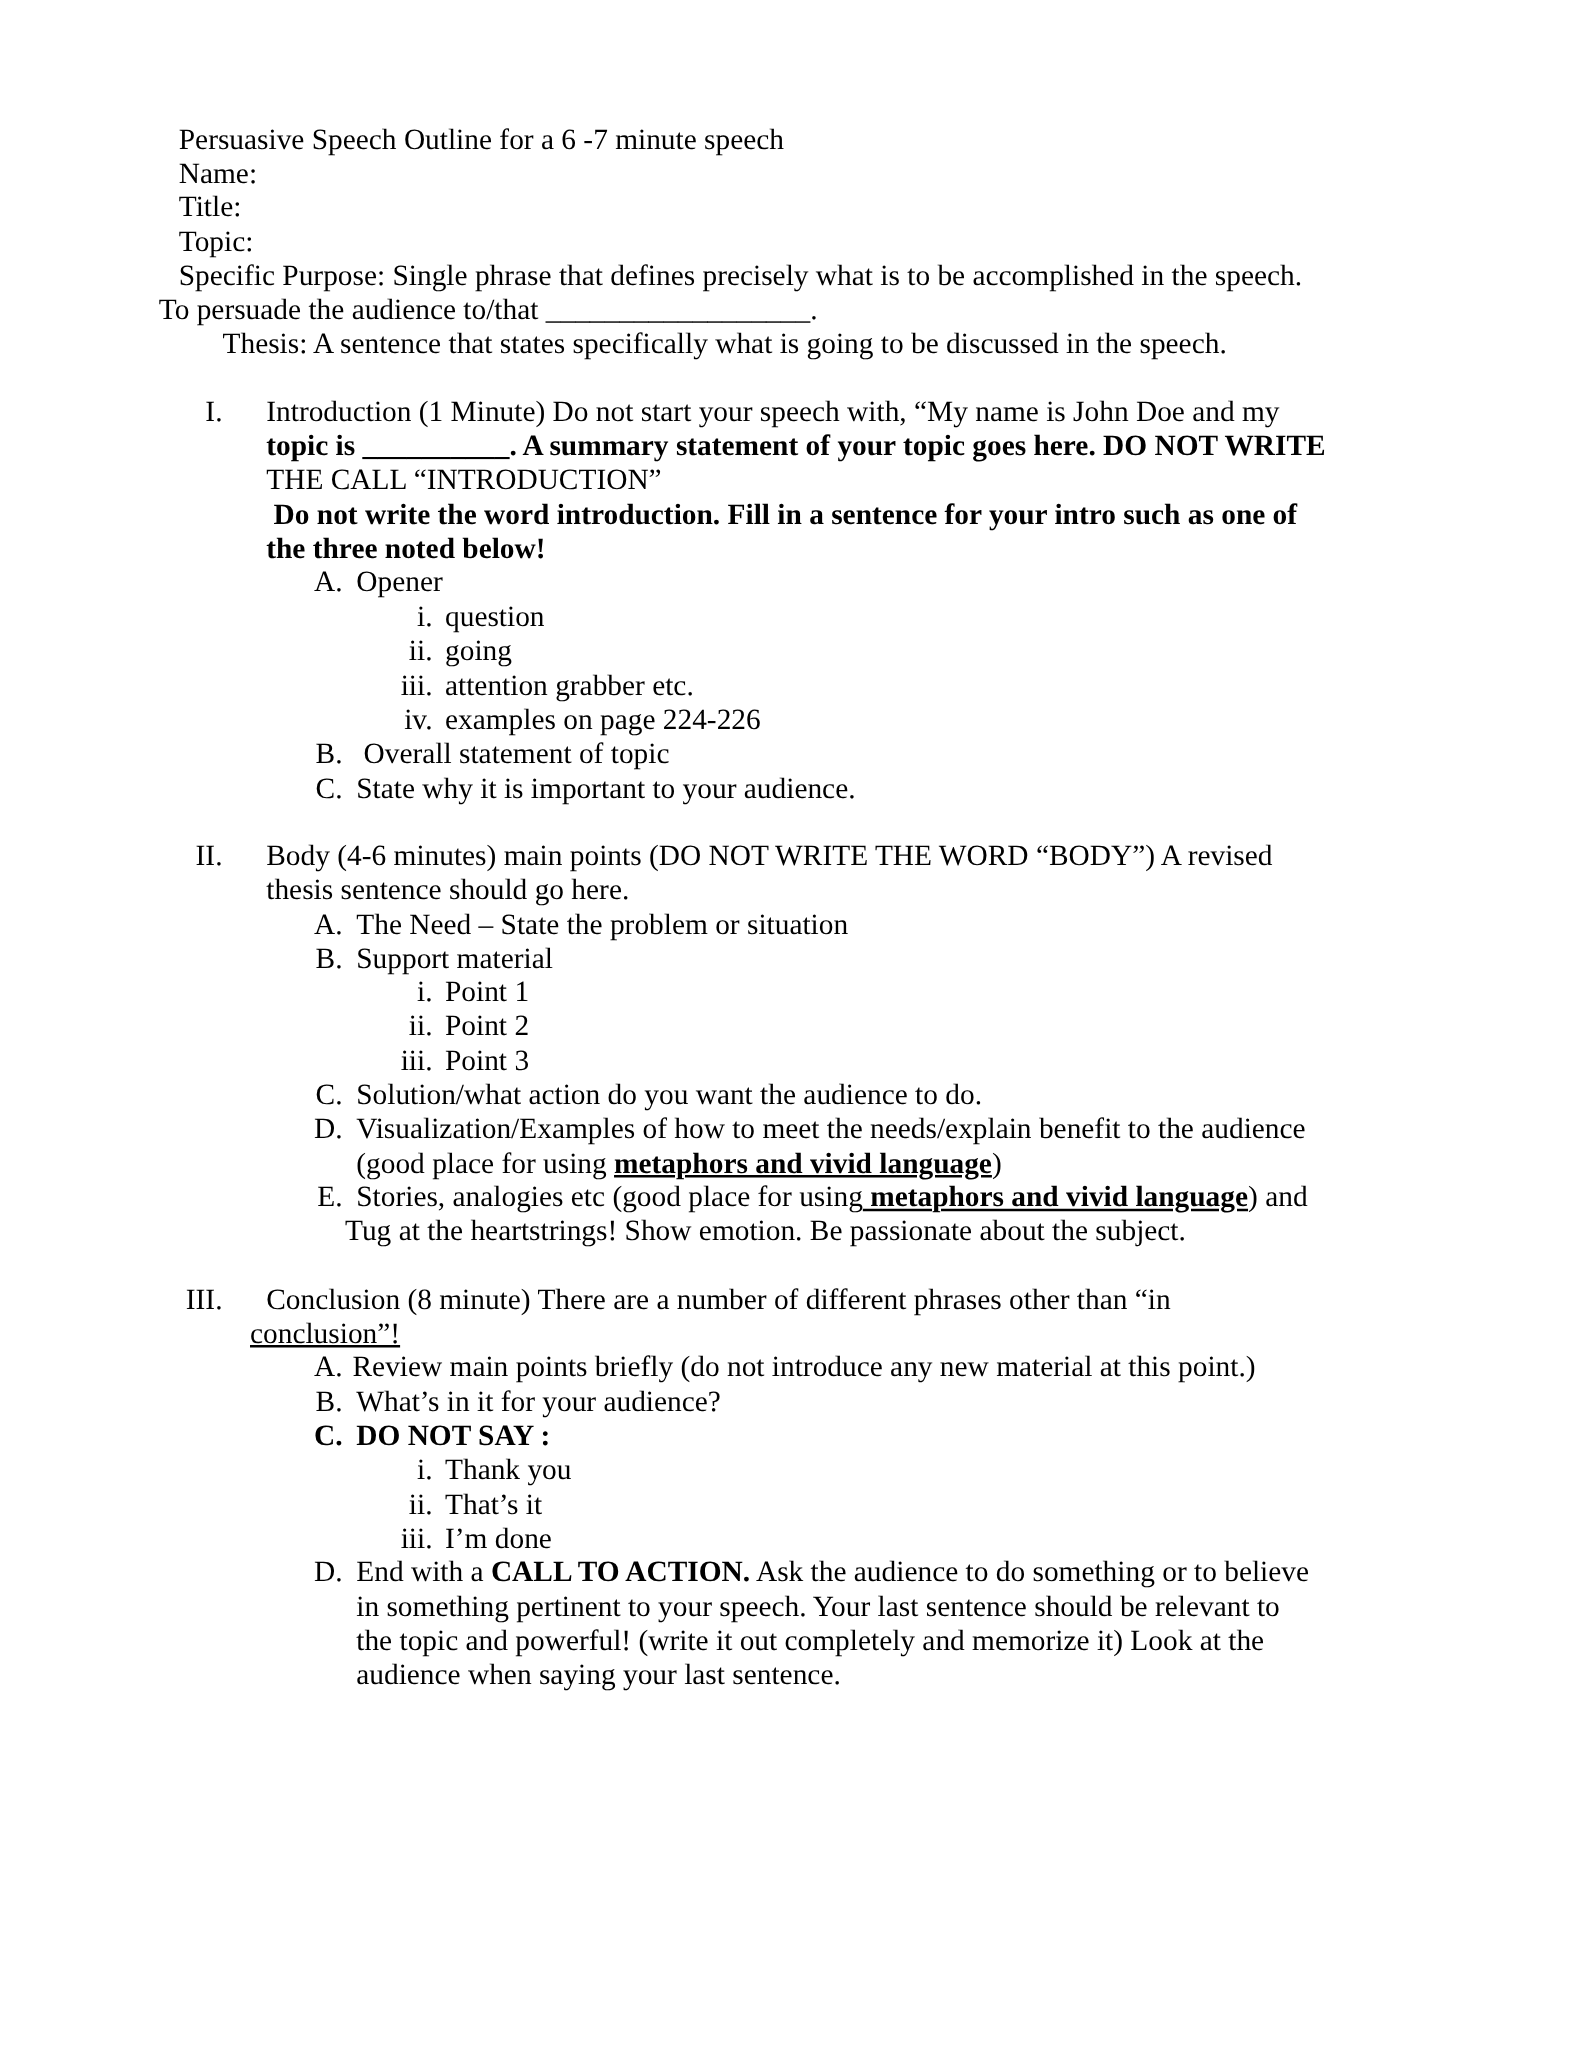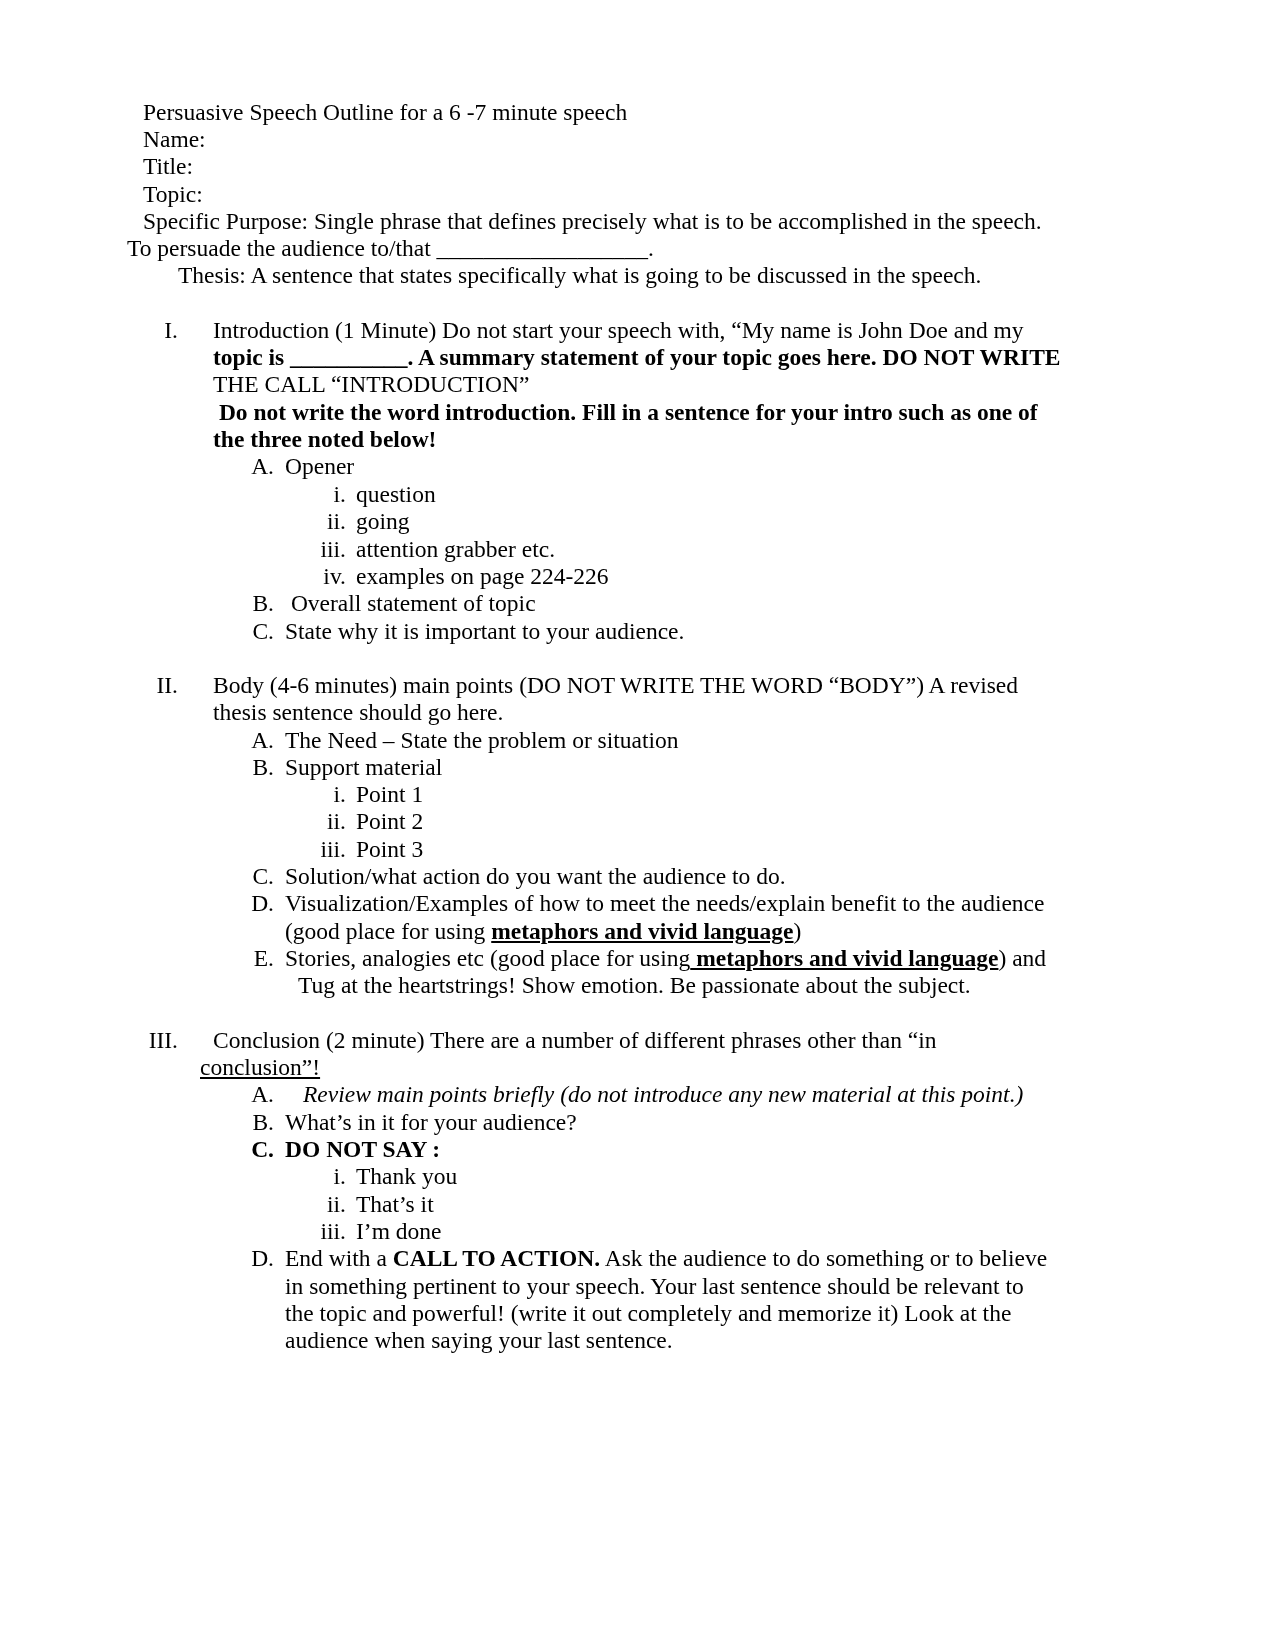--- a/index.html
+++ b/index.html
@@ -66,30 +66,30 @@
 
   <div class="num" style="left:230px;width:44px;top:863px;">C.</div>
   <div class="ln" style="left:285px;top:863px;">Solution/what action do you want the audience to do.</div>
 
   <div class="num" style="left:230px;width:44px;top:890px;">D.</div>
   <div class="ln" style="left:285px;top:890px;">Visualization/Examples of how to meet the needs/explain benefit to the audience</div>
   <div class="ln" style="left:285px;top:918px;"><span>(good place for using </span><span class="b u">metaphors and vivid language</span><span>)</span></div>
 
   <div class="num" style="left:230px;width:44px;top:945px;">E.</div>
   <div class="ln" style="left:285px;top:945px;"><span>Stories, analogies etc (good place for using</span><span class="b u"> metaphors and vivid language</span><span>) and</span></div>
-  <div class="ln" style="left:298px;top:972px;text-align:center;">Tug at the heartstrings! Show emotion. Be passionate about the subject.</div>
+  <div class="ln" style="left:276px;top:972px;text-align:center;">Tug at the heartstrings! Show emotion. Be passionate about the subject.</div>
 </div>
 
 <div>
   <div class="num" style="left:130px;width:48px;top:1027px;">III.</div>
-  <div class="ln" style="left:213px;top:1027px;">Conclusion (2 minute) There are a number of different phrases other than “in</div>
+  <div class="ln" style="left:213px;top:1027px;">Conclusion (8 minute) There are a number of different phrases other than “in</div>
   <div class="ln" style="left:200px;top:1054px;text-decoration:underline;">conclusion”!</div>
 
   <div class="num" style="left:230px;width:44px;top:1081px;">A.</div>
-  <div class="ln" style="left:303px;top:1081px;font-style:italic;">Review main points briefly (do not introduce any new material at this point.)</div>
+  <div class="ln" style="left:282px;top:1081px;">Review main points briefly (do not introduce any new material at this point.)</div>
   <div class="num" style="left:230px;width:44px;top:1109px;">B.</div>
   <div class="ln" style="left:285px;top:1109px;">What’s in it for your audience?</div>
   <div class="num b" style="left:230px;width:44px;top:1136px;">C.</div>
   <div class="ln b" style="left:285px;top:1136px;">DO NOT SAY :</div>
 
   <div class="num" style="left:290px;width:56px;top:1163px;">i.</div>
   <div class="ln" style="left:356px;top:1163px;">Thank you</div>
   <div class="num" style="left:290px;width:56px;top:1191px;">ii.</div>
   <div class="ln" style="left:356px;top:1191px;">That’s it</div>
   <div class="num" style="left:290px;width:56px;top:1218px;">iii.</div>

